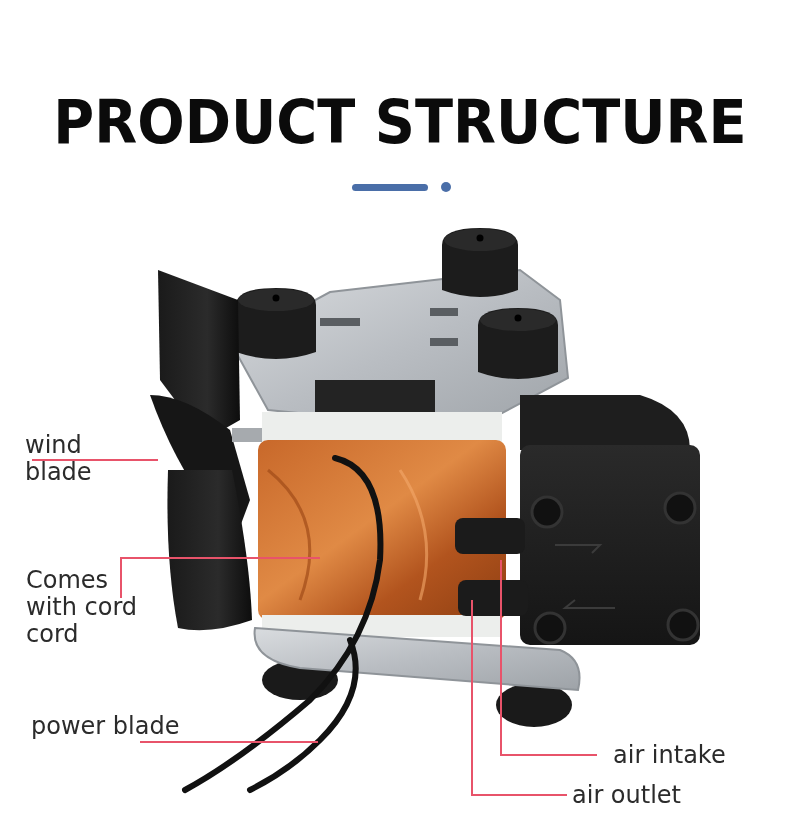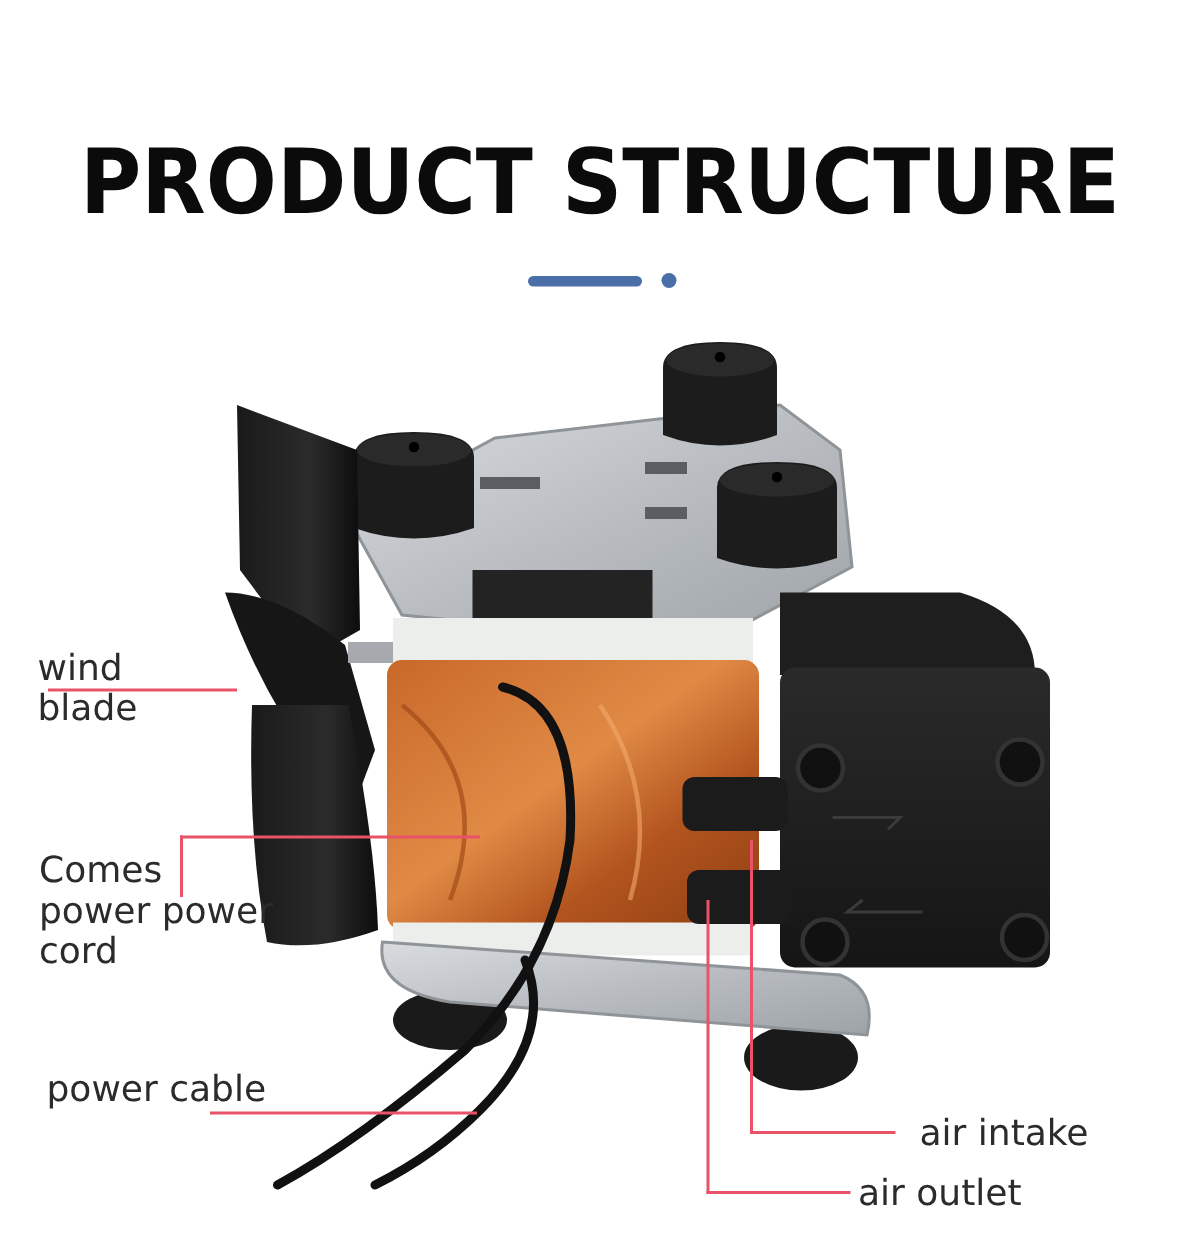--- a/index.html
+++ b/index.html
@@ -127,17 +127,17 @@
 
 <div class="callout" style="left:500px; top:560px; width:2px; height:196px;"></div>
 <div class="callout" style="left:500px; top:754px; width:97px; height:2px;"></div>
 
 <div class="callout" style="left:471px; top:600px; width:2px; height:196px;"></div>
 <div class="callout" style="left:471px; top:794px; width:96px; height:2px;"></div>
 
 <div class="label" style="left:25px; top:432px;">wind
 blade</div>
 <div class="label" style="left:26px; top:567px;">Comes
-power power
+with cord
 cord</div>
-<div class="label" style="left:31px; top:713px;">power cable</div>
+<div class="label" style="left:31px; top:713px;">power blade</div>
 <div class="label" style="left:613px; top:742px;">air intake</div>
 <div class="label" style="left:572px; top:782px;">air outlet</div>
 
 </body></html>

